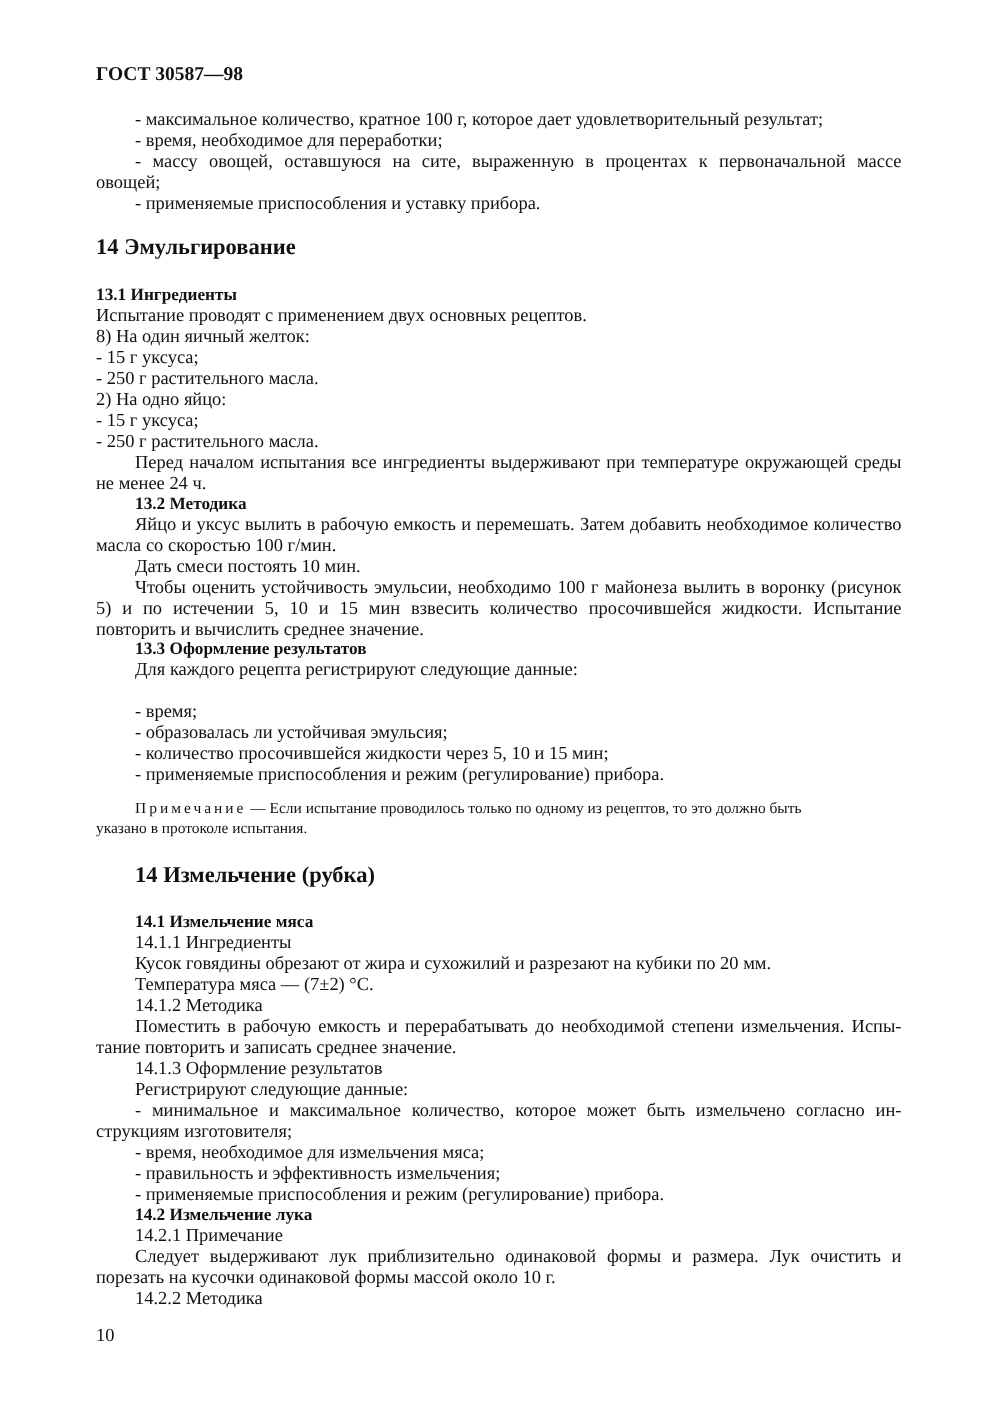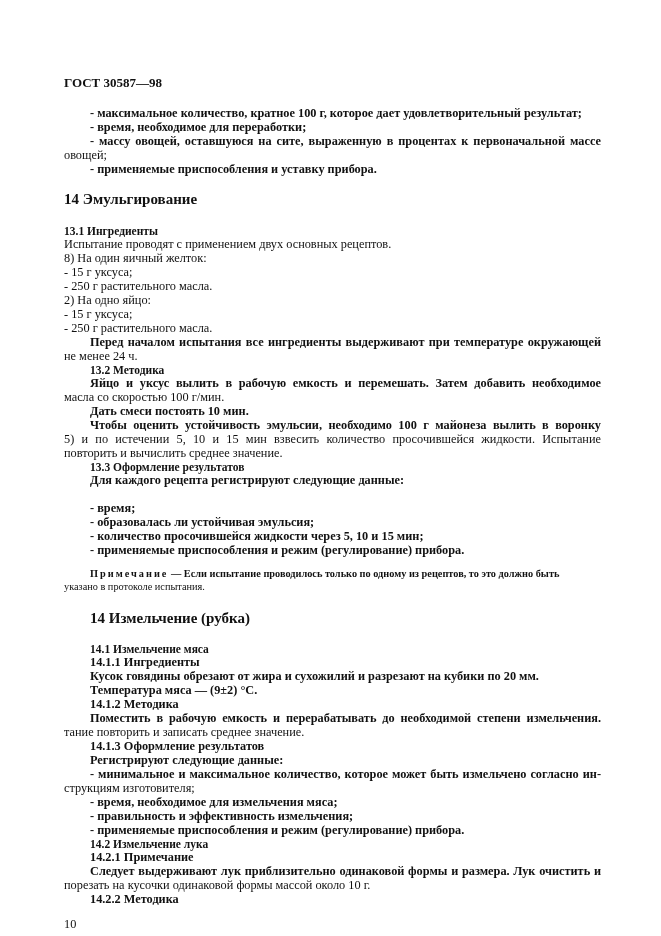--- a/index.html
+++ b/index.html
@@ -1,20 +1,20 @@
 <!DOCTYPE html>
 <html><head>
 <meta charset="utf-8">
 <style>
   html, body { margin: 0; padding: 0; background: #ffffff; }
   body { width: 661px; height: 936px; position: relative; overflow: hidden;
          font-family: "Liberation Serif", "DejaVu Serif", serif; color: #111; }
   .page { position: absolute; left: 0; top: 0; width: 661px; height: 936px; }
-  .ln { position: absolute; left: 64px; width: 537px; font-size: 12.3px; line-height: 14px; white-space: nowrap; margin-top: 34px; }
-  .ind { left: 90px; width: 511px; font-weight: bold; }
+  .ln { position: absolute; left: 64px; width: 537px; font-size: 12.3px; line-height: 14px; white-space: nowrap; }
+  .ind { left: 90px; width: 511px; }
   .just { text-align: justify; text-align-last: justify; white-space: normal; height: 14px; overflow: hidden; }
   .hdr { font-weight: bold; font-size: 13px; }
   .h1 { font-weight: bold; font-size: 15px; }
   .h2 { font-weight: bold; font-size: 11.5px; }
   .note { font-size: 10.3px; }
   .spaced { letter-spacing: 2px; }
 </style>
 </head>
 <body>
 
@@ -59,21 +59,21 @@
   <div class="ln ind note" style="top:533px">
     <span class="spaced">Примечание</span><span> — Если испытание проводилось только по одному из рецептов, то это должно быть</span>
   </div>
   <div class="ln note" style="top:546px">указано в протоколе испытания.</div>
 
   <div class="ln ind h1" style="top:577px">14  Измельчение (рубка)</div>
 
   <div class="ln ind h2" style="top:608px">14.1  Измельчение мяса</div>
   <div class="ln ind" style="top:621px">14.1.1  Ингредиенты</div>
   <div class="ln ind" style="top:635px">Кусок говядины обрезают от жира и сухожилий и разрезают на кубики по 20 мм.</div>
-  <div class="ln ind" style="top:649px">Температура мяса — (9±2) °С.</div>
+  <div class="ln ind" style="top:649px">Температура мяса — (7±2) °С.</div>
   <div class="ln ind" style="top:663px">14.1.2  Методика</div>
   <div class="ln" style="top:691px">тание повторить и записать среднее значение.</div>
   <div class="ln ind just" style="top:677px">Поместить в рабочую емкость и перерабатывать до необходимой степени измельчения. Испы-</div>
   <div class="ln ind" style="top:705px">14.1.3  Оформление результатов</div>
   <div class="ln ind" style="top:719px">Регистрируют следующие данные:</div>
   <div class="ln ind just" style="top:733px">- минимальное и максимальное количество, которое может быть измельчено согласно ин-</div>
   <div class="ln" style="top:747px">струкциям изготовителя;</div>
   <div class="ln ind" style="top:761px">-  время, необходимое для измельчения мяса;</div>
   <div class="ln ind" style="top:775px">-  правильность и эффективность измельчения;</div>
   <div class="ln ind" style="top:789px">-  применяемые приспособления и режим (регулирование) прибора.</div>

